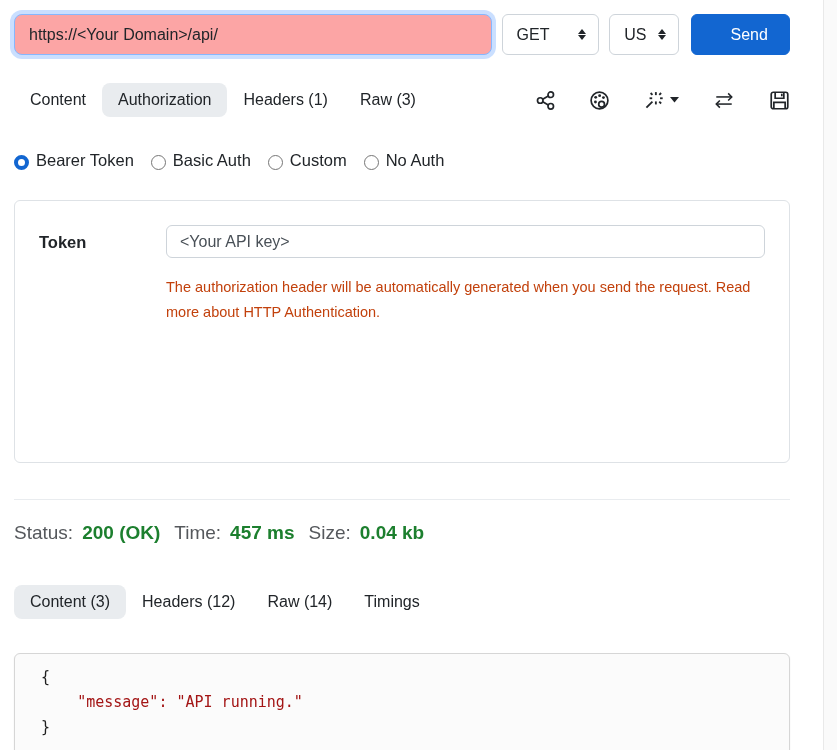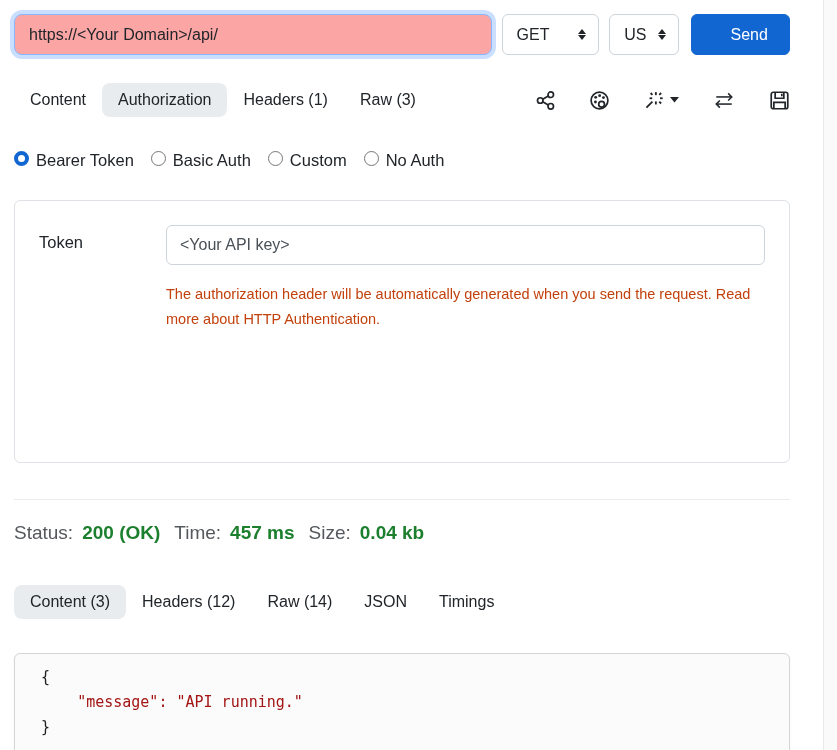--- a/index.html
+++ b/index.html
@@ -39,33 +39,33 @@
   .tab{ padding:8px 16px; font-size:16px; color:#212529; border-radius:8px;
     cursor:pointer; white-space:nowrap; }
   .tab.active{ background:#e9ecef; }
   .toolbar{ margin-left:auto; display:flex; align-items:center; gap:33px; }
   .icon-btn{ background:none; border:none; cursor:pointer; display:flex;
     align-items:center; padding:0; color:#212529; }
   .icon-btn svg{ display:block; }
 
   
   .radio-row{ position:absolute; top:151px; left:0; display:flex; align-items:center; gap:17px; }
-  .radio-item{ display:flex; align-items:flex-start; gap:7px; cursor:pointer;
+  .radio-item{ display:flex; align-items:flex-end; gap:7px; cursor:pointer;
     font-size:16.5px; color:#212529; }
   .radio-dot{ width:15px; height:15px; border-radius:50%; background:#fff;
     border:1px solid #767676; flex:0 0 auto; }
   .radio-dot.checked{ border:4.5px solid #1266d1; }
 
   
   .auth-panel{ position:absolute; top:200px; left:0; width:776px; height:263px;
     border:1px solid #dee2e6; border-radius:6px; background:#fff; padding:24px; }
   .panel-grid{ display:flex; }
-  .token-label{ width:127px; padding-top:8px; font-size:16.5px; color:#212529; }
+  .token-label{ width:127px; padding-top:8px; font-size:16.5px; color:#212529;font-weight:bold; }
   .token-col{ flex:1; }
-  .token-input{ width:100%; height:40px; border:1px solid #ced4da; border-radius:6px;
+  .token-input{ width:100%; height:33px; border:1px solid #ced4da; border-radius:6px;
     padding:0 13px; font-size:16px; color:#495057; font-family:inherit; outline:none; }
   .helper-text{ margin-top:17px; font-size:14.5px; line-height:25px; color:#c2410c;
     max-width:592px; }
 
   
   .divider{ position:absolute; top:499px; left:0; width:776px; height:1px;
     background:#e9ecef; }
   .status-row{ position:absolute; top:522px; left:0; display:flex; align-items:flex-end;
     gap:14px; font-size:19px; }
   .status-pair{ display:flex; gap:9px; align-items:baseline; }
@@ -207,21 +207,20 @@
     <div class="status-pair">
       <span class="status-label">Size:</span>
       <span class="status-value">0.04 kb</span>
     </div>
   </div>
 
   <div class="tabs-row row2">
     <div class="tab active">Content (3)</div>
     <div class="tab">Headers (12)</div>
     <div class="tab">Raw (14)</div>
-    <div class="tab">JSON</div>
     <div class="tab">Timings</div>
   </div>
 
   <div class="code-block">
     <pre><span>{</span>
 <span>    </span><span class="code-str">"message"</span><span class="code-str">: </span><span class="code-str">"API running."</span>
 <span>}</span></pre>
   </div>
 
 </div>

